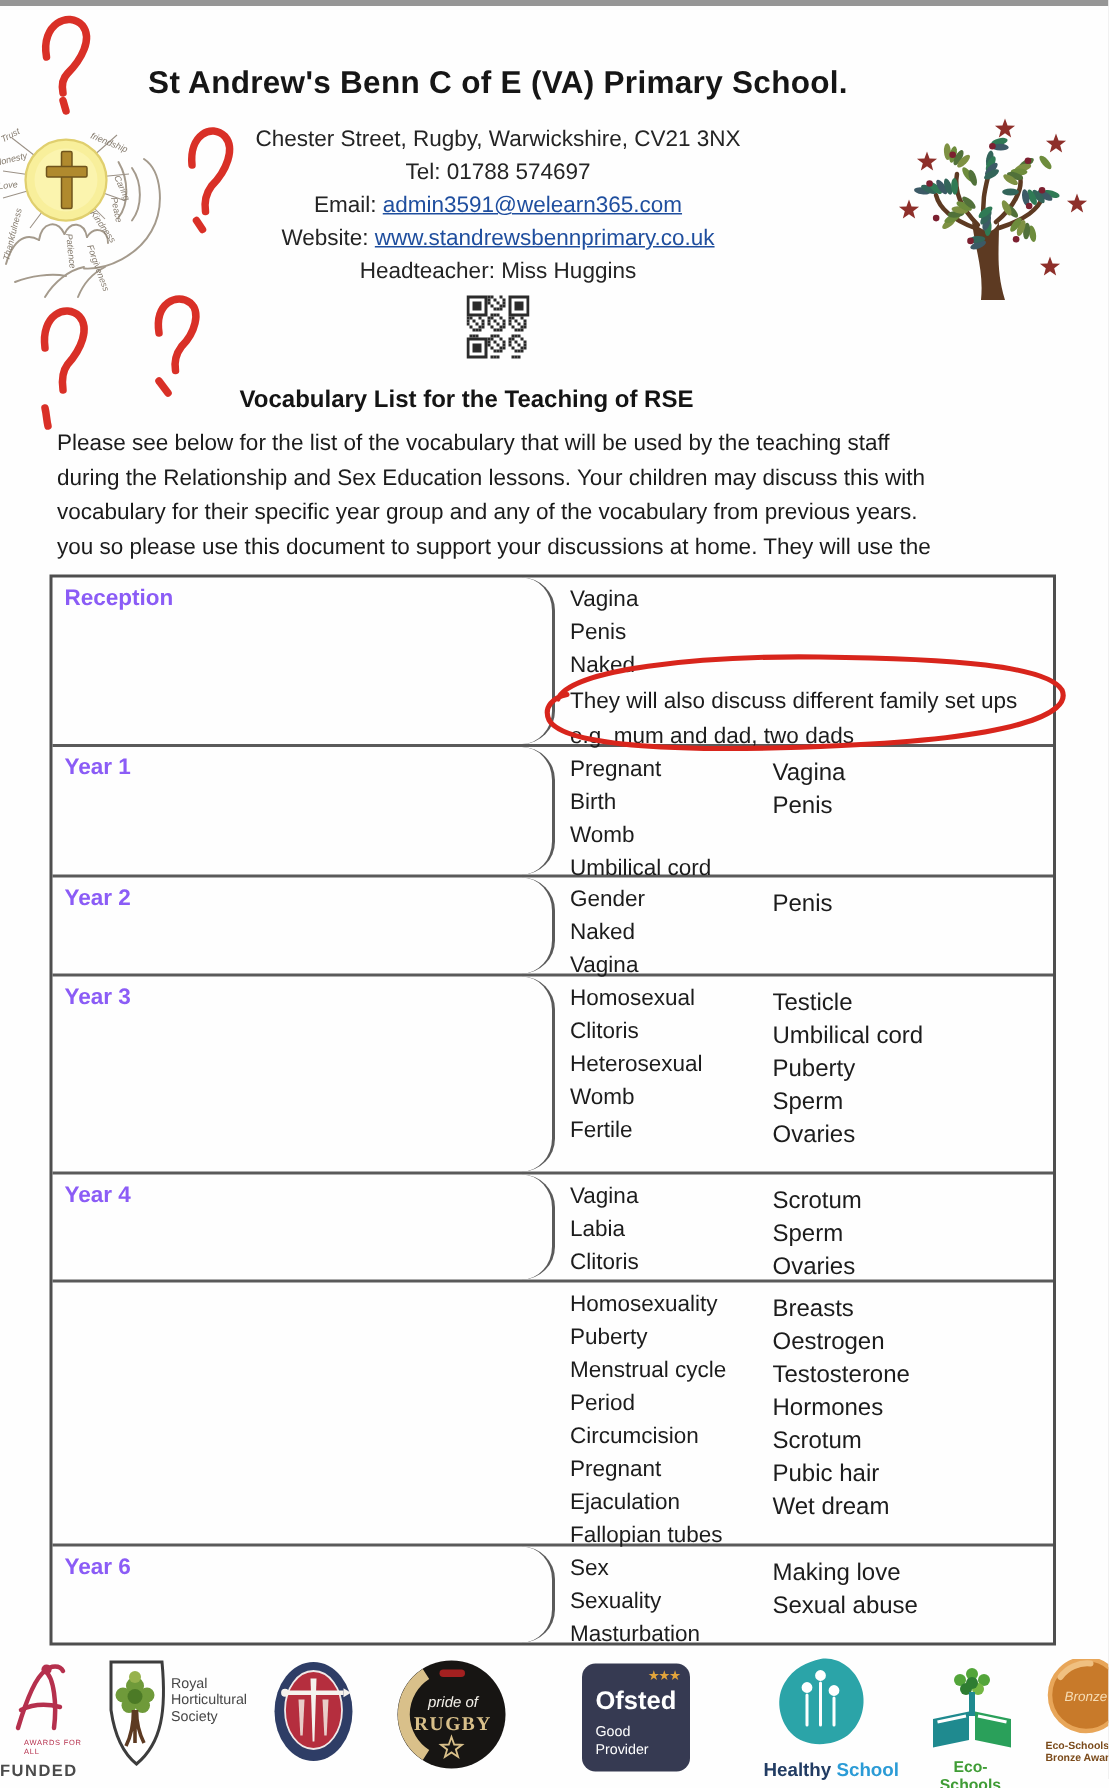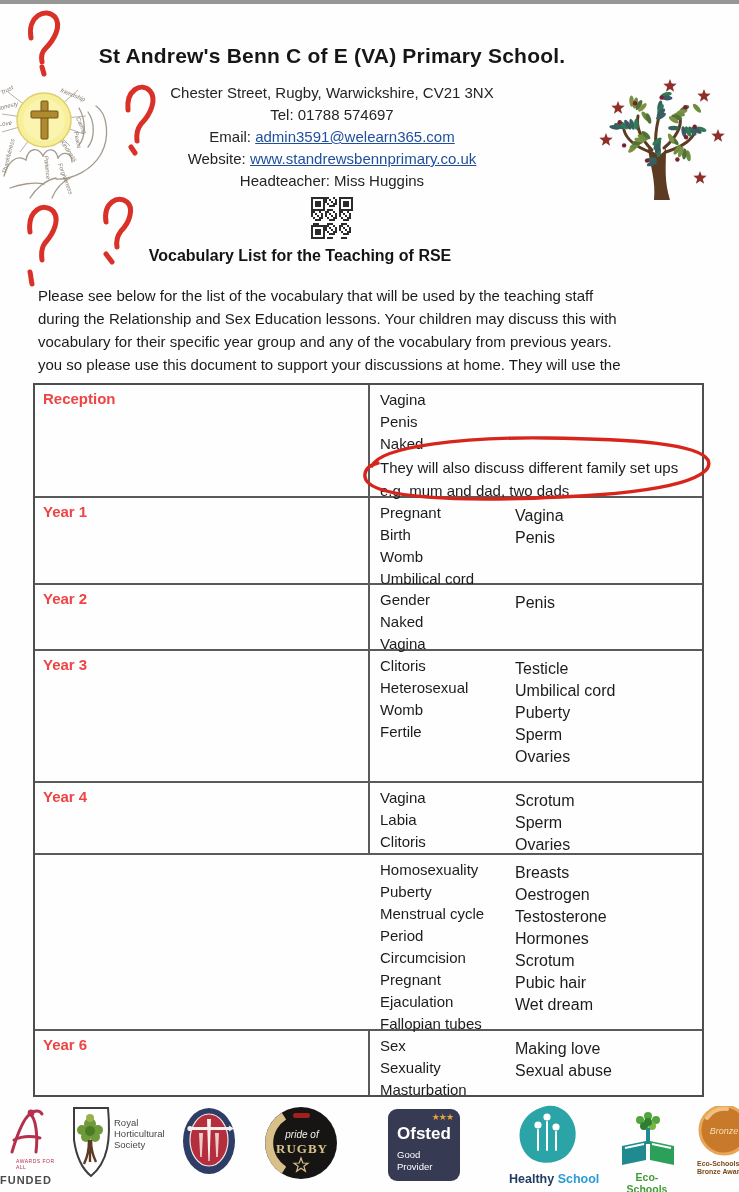--- a/index.html
+++ b/index.html
@@ -10,34 +10,34 @@
   
   .head{position:absolute;top:44px;left:0;width:664px;text-align:center;}
   .school-name{font-size:21px;font-weight:bold;margin:0 0 14px 0;letter-spacing:.2px;color:#161616;}
   .addr{font-size:15px;line-height:22px;color:#242424;}
   .addr a{color:#1f4e9e;text-decoration:underline;cursor:pointer;}
   .qr-wrap{margin-top:4px;}
   .qr{display:inline-block;}
 
   
   .doc-title{position:absolute;top:247px;left:0;width:600px;text-align:center;
-             font-size:16px;font-weight:bold;margin:0;color:#141414;}
+             font-size:16px;font-weight:bold;margin:11px;color:#141414;}
   .intro{position:absolute;top:284px;left:38px;width:668px;font-size:15px;margin:0;color:#1b1b1b;}
   .intro div{line-height:23px;white-space:nowrap;}
 
   
   .vtable{position:absolute;top:383px;left:33px;width:667px;border:2px solid #4e4e4e;background:transparent;}
   .trow{position:relative;border-bottom:2px solid #5a5a5a;}
   .trow:last-child{border-bottom:none;}
   .trow:nth-child(1){height:111px}.trow:nth-child(2){height:85px}
   .trow:nth-child(3){height:64px}.trow:nth-child(4){height:130px}
   .trow:nth-child(5){height:70px}.trow:nth-child(6){height:174px}
   .trow:nth-child(7){height:64px}
   .ycell{position:absolute;left:0;top:0;bottom:0;width:325px;border-right:2px solid #5a5a5a;
-         padding:5px 0 0 8px;font-weight:bold;font-size:15px;color:#ef4444;}
+         padding:5px 0 0 8px;font-weight:bold;font-size:15px;color:#8b5cf6;border-radius:22px;}
   .vcell{margin-left:335px;padding:4px 0 0 10px;font-size:15px;}
   .word{line-height:22px;}
   .vcol2{position:absolute;left:480px;top:7px;}
   .note{line-height:23px;width:324px;margin-top:1px;}
 
   
   .qmarks{position:absolute;left:0;top:0;z-index:6;}
   .red-circle{position:absolute;left:344px;top:434px;z-index:6;}
 
   
@@ -395,20 +395,21 @@
       </div>
       <div class="vcol2">
           <div class="word">Penis</div>
         </div>
     </div>
 
     <div class="trow">
       <div class="ycell"><span>Year 3</span></div>
       <div class="vcell">
         <div class="vcol1">
+            <div class="word">Homosexual</div>
             <div class="word">Clitoris</div>
             <div class="word">Heterosexual</div>
             <div class="word">Womb</div>
             <div class="word">Fertile</div>
           </div>
       </div>
       <div class="vcol2">
           <div class="word">Testicle</div>
           <div class="word">Umbilical cord</div>
           <div class="word">Puberty</div>

